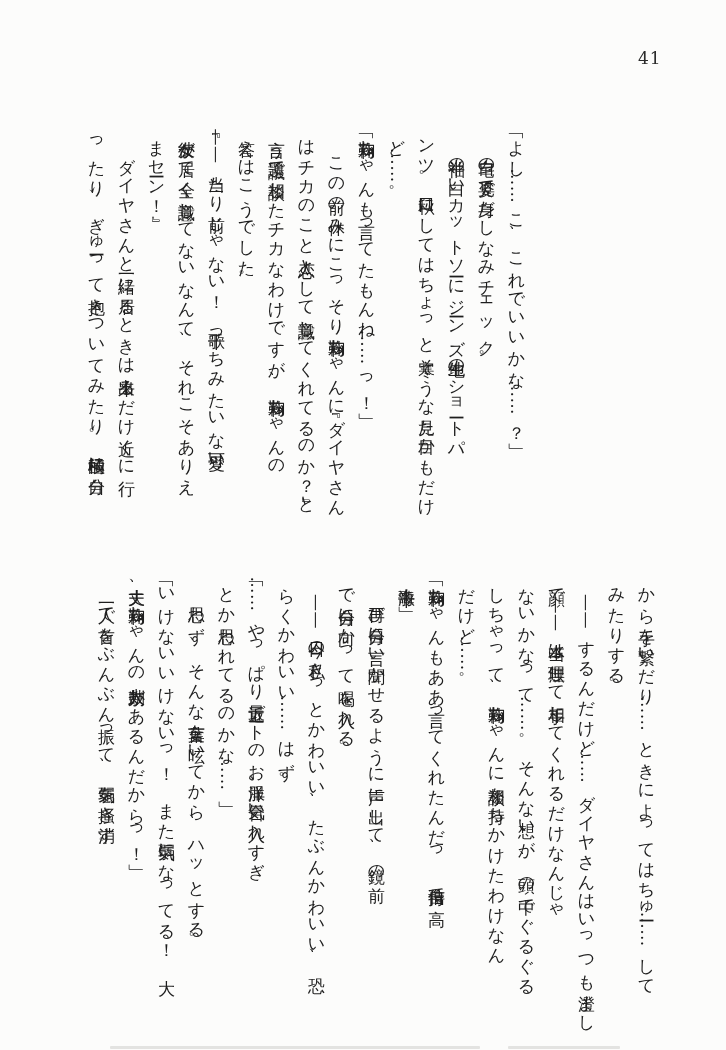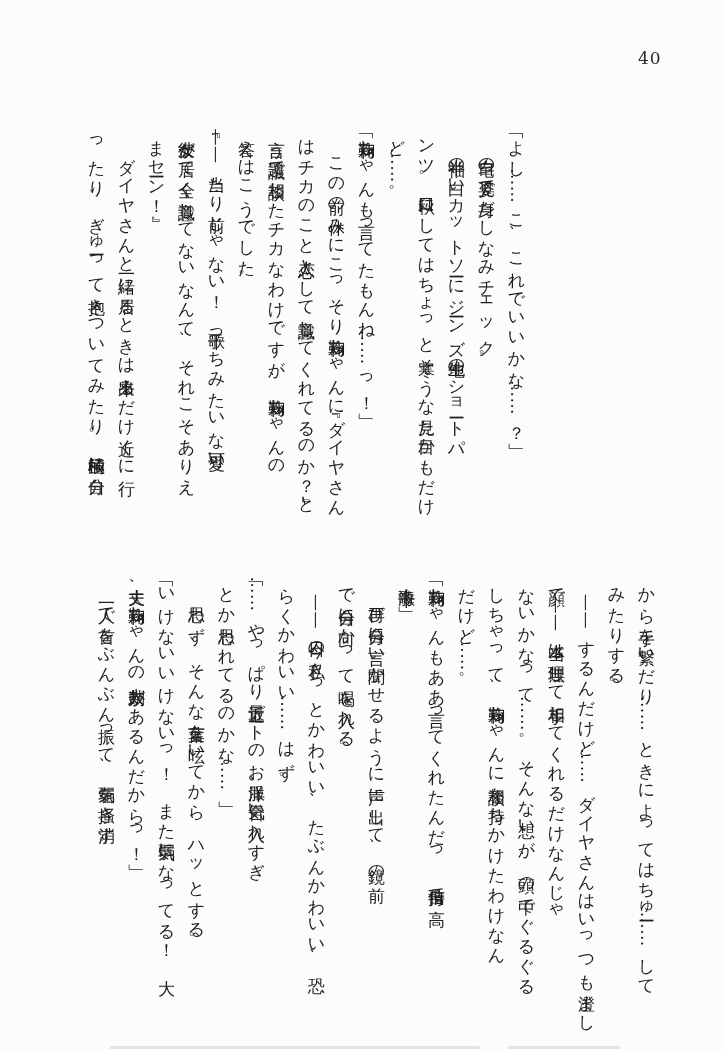--- a/index.html
+++ b/index.html
@@ -46,21 +46,21 @@
     background:#e3e3e1;
     bottom:1px;
     border-radius:1px;
   }
   #artifact-1{left:110px;width:370px;}
   #artifact-2{left:508px;width:112px;}
 </style>
 </head>
 <body>
 
-<div class="page-number">40</div>
+<div class="page-number">41</div>
 
 <div id="top-block" class="vblock">
   <div class="col">「よし……こ、これでいいかな……？」</div>
   <div class="col ind">自宅の姿見で身だしなみチェック。</div>
   <div class="col ind">半袖の白いカットソーにジーンズ生地のショートパ</div>
   <div class="col">ンツ。秋口にしてはちょっと寒そうな見た目かもだけ</div>
   <div class="col">ど……。</div>
   <div class="col">「鞠莉ちゃんも言ってたもんね……っ！」</div>
   <div class="col ind">この前の休みにこっそり鞠莉ちゃんに『ダイヤさん</div>
   <div class="col">はチカのこと恋人として意識してくれてるのか？』と</div>

